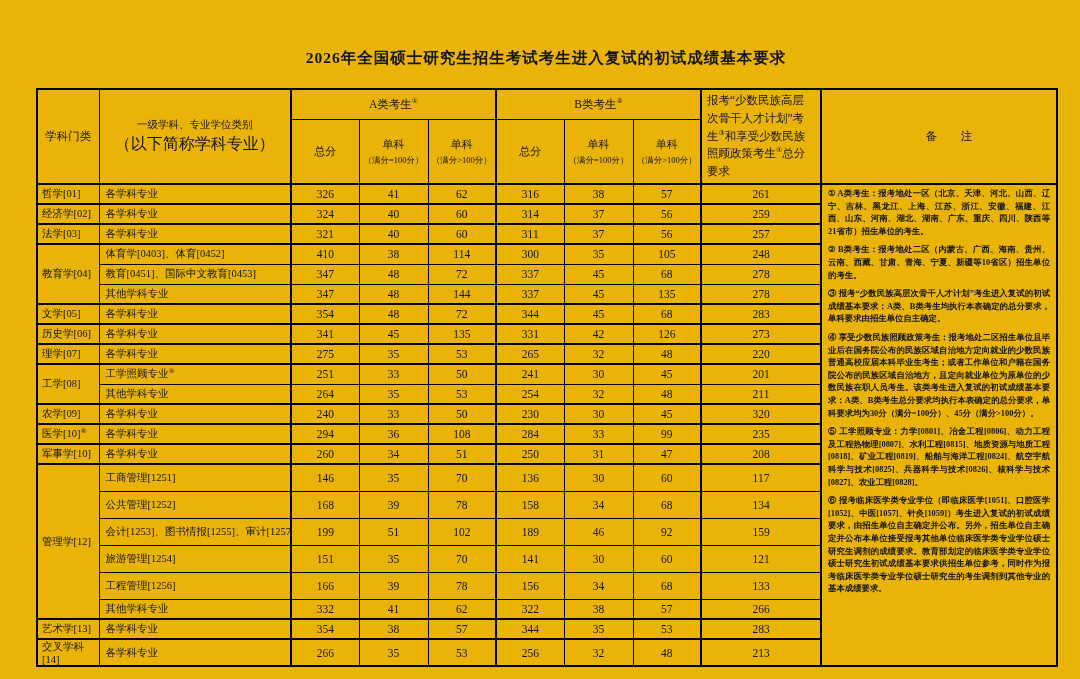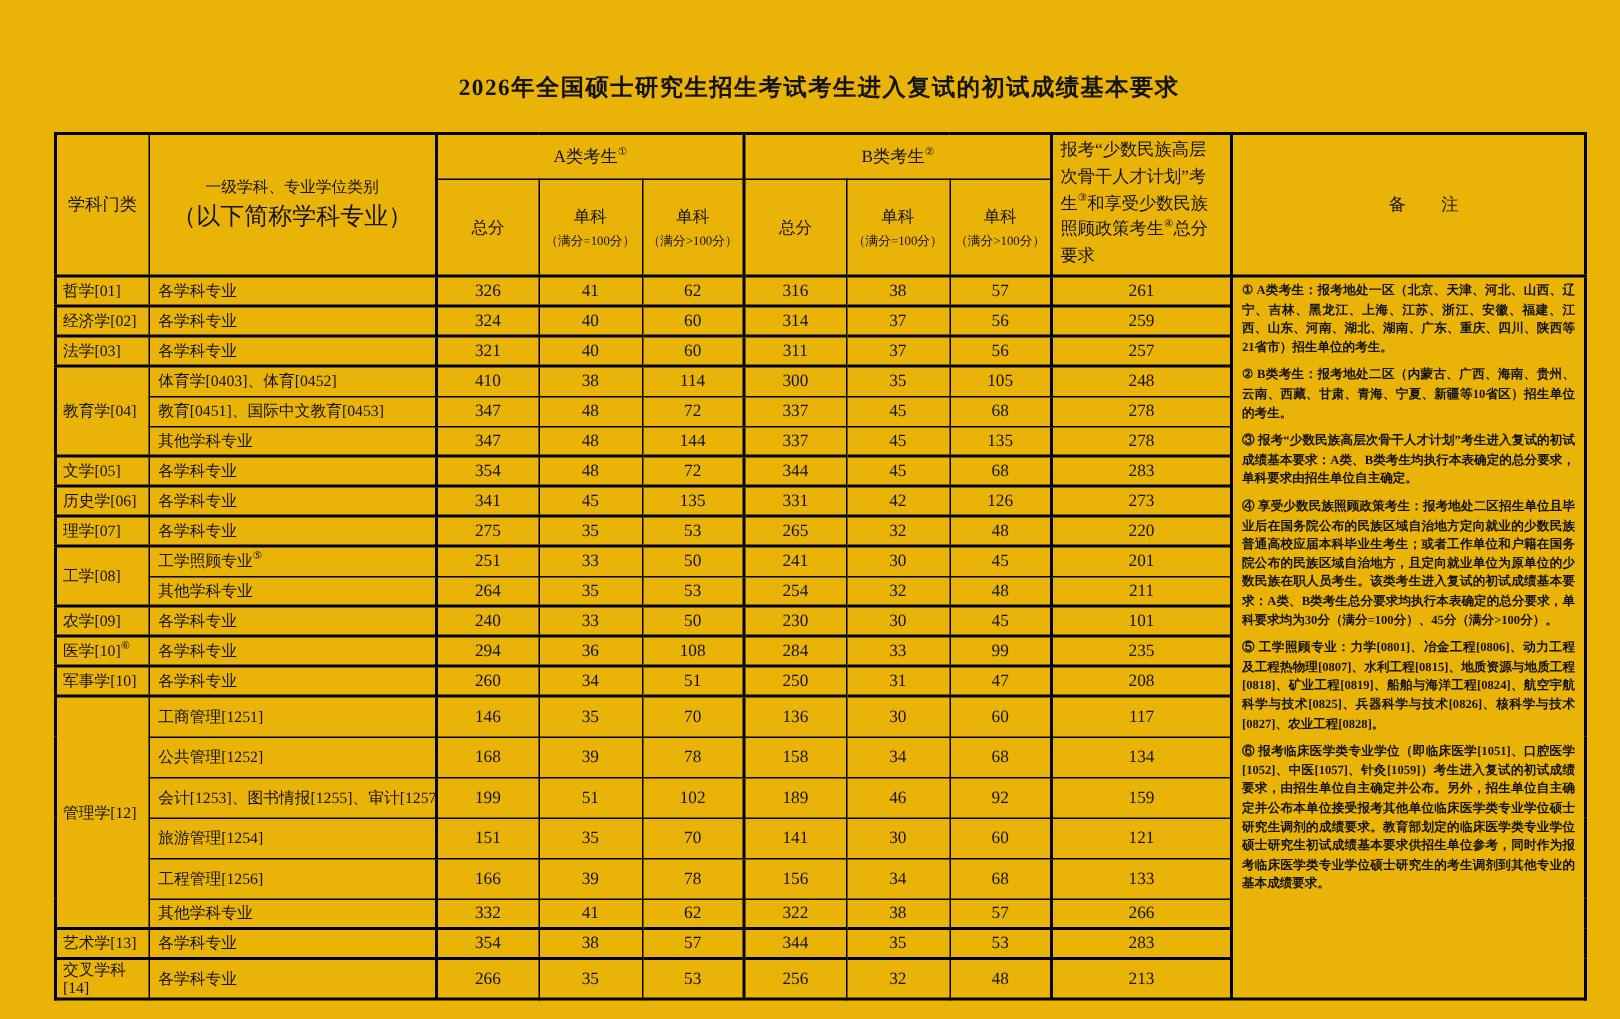--- a/index.html
+++ b/index.html
@@ -242,21 +242,21 @@
         </tr>
         <tr class="gstart">
           <td class="c-cat" rowspan="1">农学[09]</td>
           <td class="c-spec">各学科专业</td>
           <td class="c-num bl2">240</td>
           <td class="c-num">33</td>
           <td class="c-num">50</td>
           <td class="c-num bl2">230</td>
           <td class="c-num">30</td>
           <td class="c-num">45</td>
-          <td class="c-num bl2">101</td>
+          <td class="c-num bl2">320</td>
         </tr>
         <tr class="gstart">
           <td class="c-cat" rowspan="1">医学[10]<sup>⑥</sup></td>
           <td class="c-spec">各学科专业</td>
           <td class="c-num bl2">294</td>
           <td class="c-num">36</td>
           <td class="c-num">108</td>
           <td class="c-num bl2">284</td>
           <td class="c-num">33</td>
           <td class="c-num">99</td>

